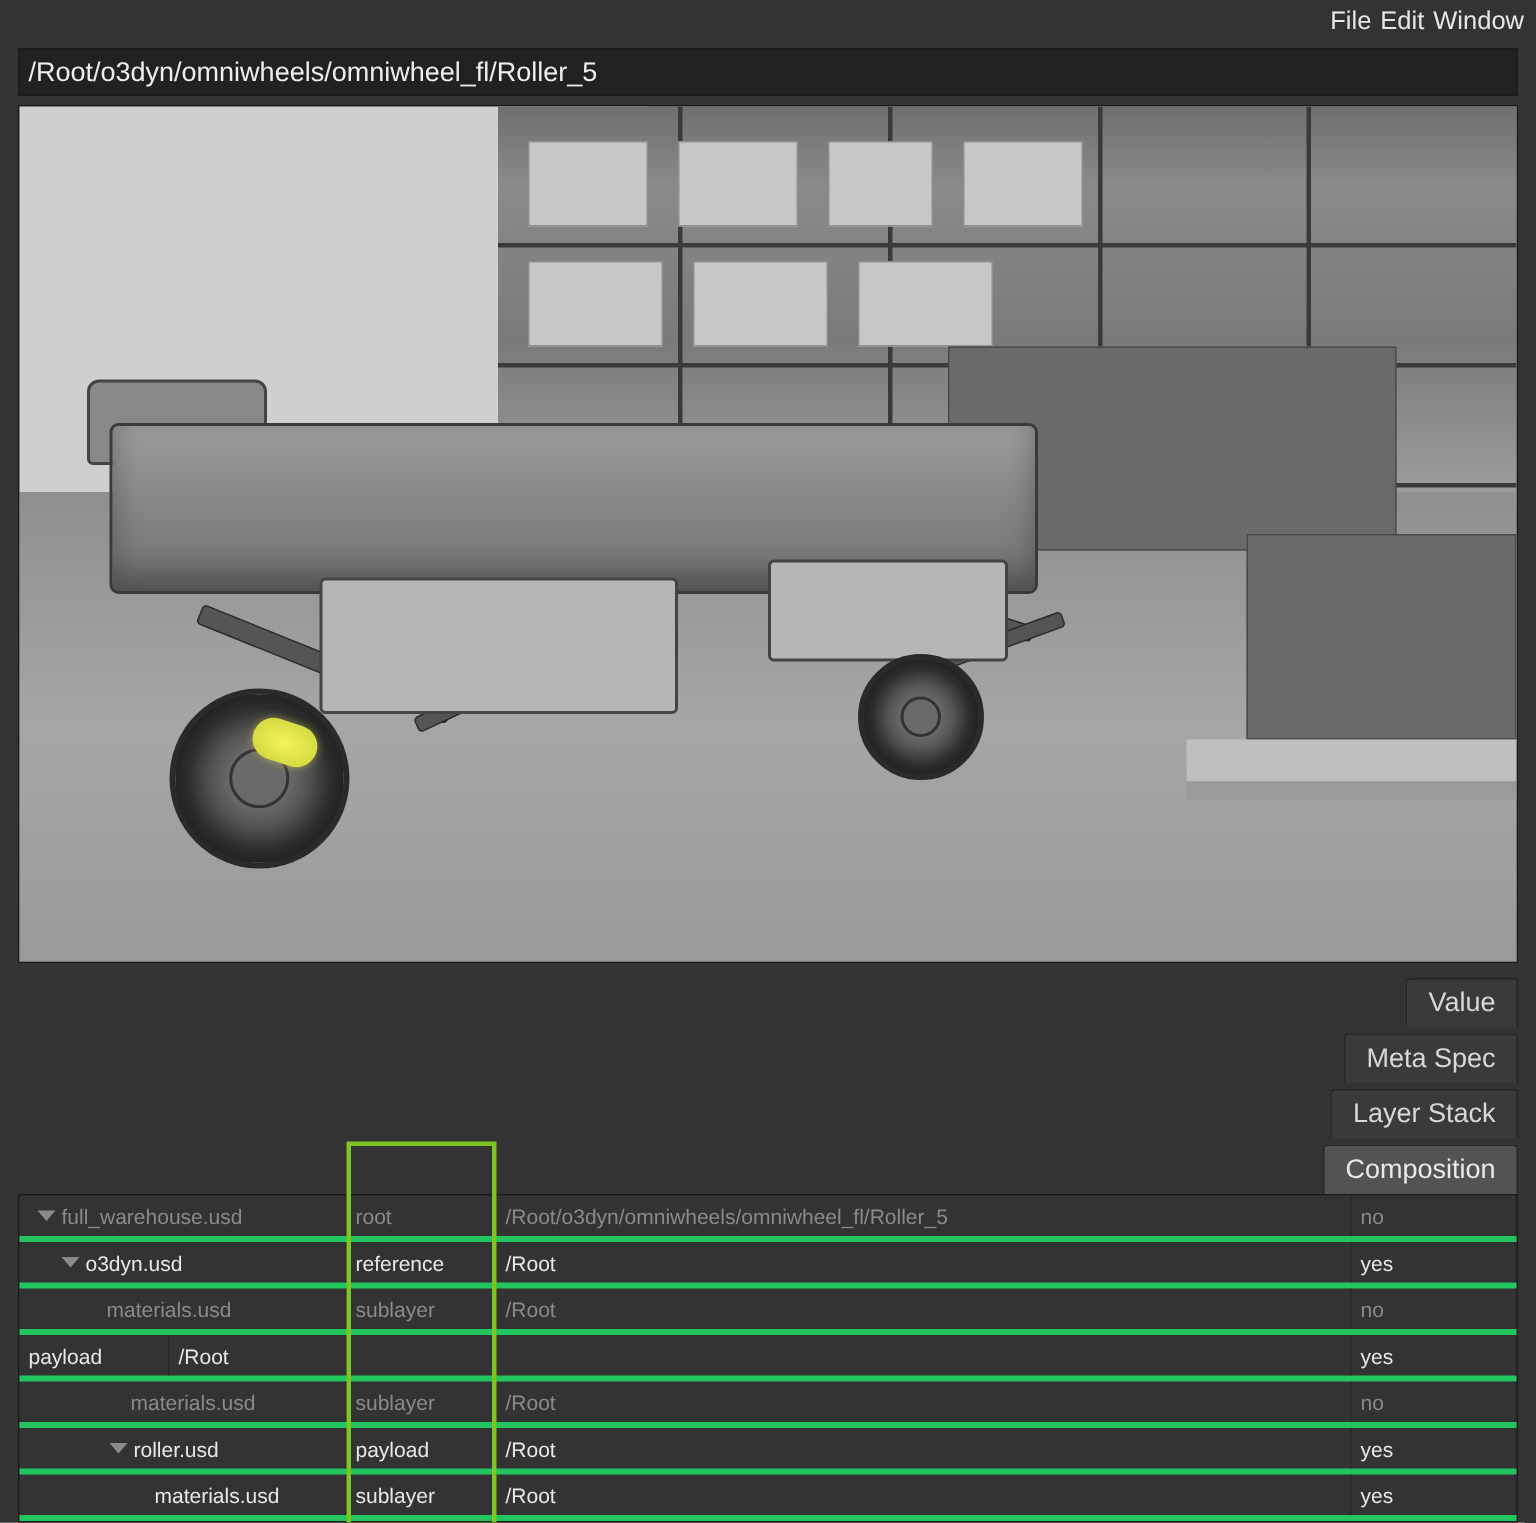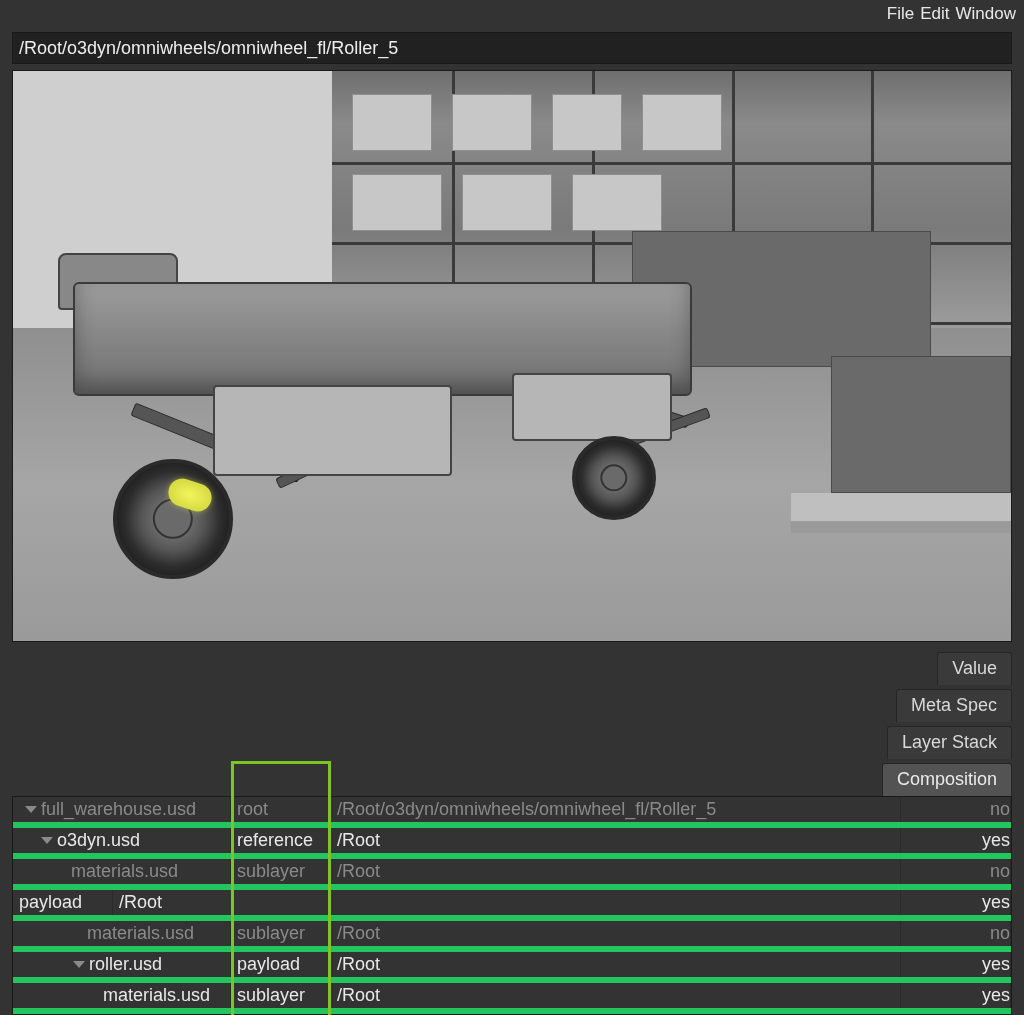--- a/index.html
+++ b/index.html
@@ -139,27 +139,27 @@
     font-size:16px; height:36px; align-items:center;
     border-bottom:1px solid #333;
   }
   .col-layer { width:218px; padding-left:12px; border-right:1px solid #333;}
   .col-arc { width:100px; padding-left:6px; border-right:1px solid #333;}
   .col-path { flex:1; padding-left:6px; border-right:1px solid #333;}
   .col-spec { width:110px; padding-left:6px;}
   .table-body { background:#333333; position:relative; }
   .row {
     display:flex; height:31px; align-items:center;
-    border-bottom:6px solid #22c55e; font-size:18px;
+    border-bottom:4px solid #22c55e; font-size:14px;
   }
   .row .cell { height:100%; display:flex; align-items:center; border-right:1px solid #2a2a2a;}
   .c-layer { width:218px; }
   .c-arc { width:100px; padding-left:6px;}
   .c-path { flex:1; padding-left:6px;}
-  .c-spec { width:110px; padding-left:6px;justify-content:flex-end;}
+  .c-spec { width:110px; padding-left:6px;}
   .bright { color:#e8e8e8; }
   .dim { color:#8a8a8a; }
   .disclosure {
     width:0; height:0; border-left:6px solid transparent; border-right:6px solid transparent;
     border-top:7px solid #8a8a8a; display:inline-block; margin-right:4px;
   }
   .highlight-box {
     position:absolute; border:3px solid #7fc424; pointer-events:none;
   }
 </style>

